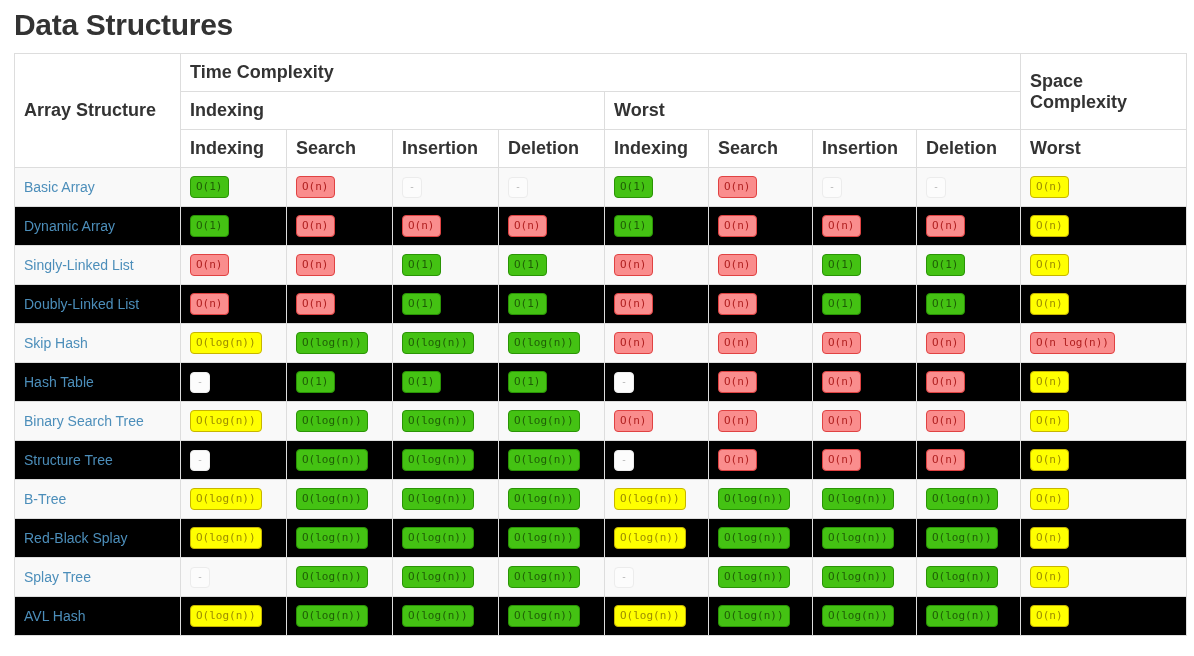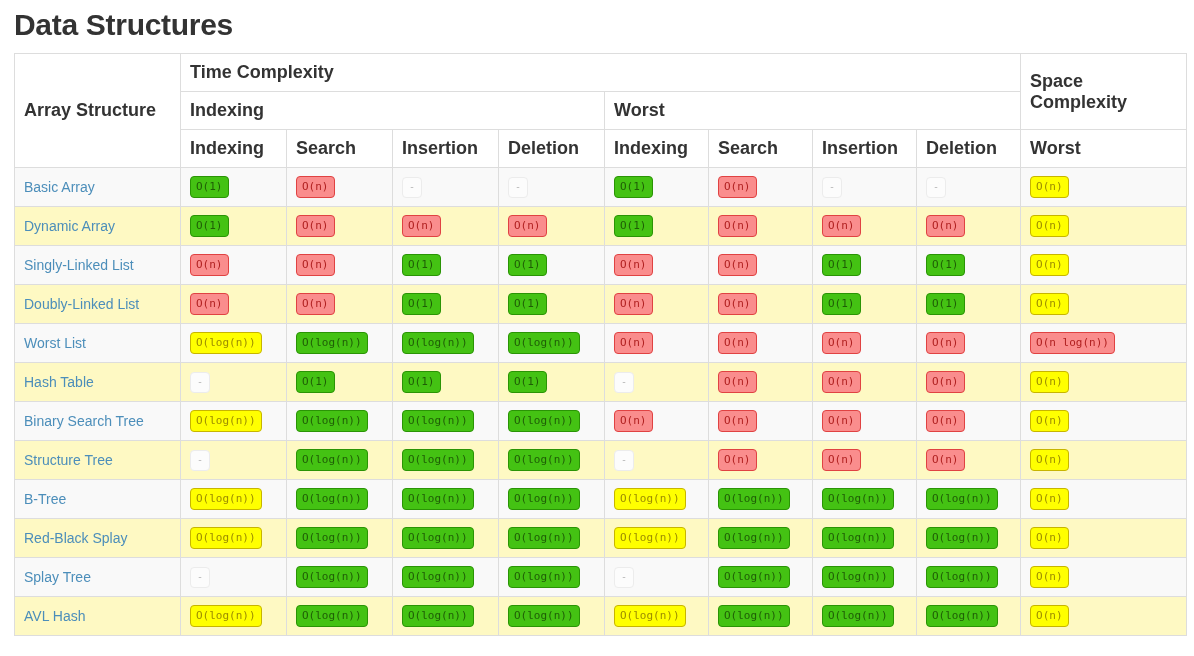--- a/index.html
+++ b/index.html
@@ -49,21 +49,21 @@
     height: 37px;
     vertical-align: middle;
   }
   table.ds-table thead th.blank {
     border-right-color: #dddddd;
   }
   table.ds-table tbody tr.odd td {
     background: #f9f9f9;
   }
   table.ds-table tbody tr.even td {
-    background: #fef9c3;
+    background: #000000;
   }
   td.ds-name {
     color: #4c8eba;
     font-size: 14px;
   }
   tbody td {
     height: 38px;
   }
 
   
@@ -190,21 +190,21 @@
           <td><span class="badge red">O(n)</span></td>
           <td><span class="badge green">O(1)</span></td>
           <td><span class="badge green">O(1)</span></td>
           <td><span class="badge red">O(n)</span></td>
           <td><span class="badge red">O(n)</span></td>
           <td><span class="badge green">O(1)</span></td>
           <td><span class="badge green">O(1)</span></td>
           <td><span class="badge yellow">O(n)</span></td>
         </tr>
         <tr class="odd">
-          <td class="ds-name">Worst List</td>
+          <td class="ds-name">Skip Hash</td>
           <td><span class="badge yellow">O(log(n))</span></td>
           <td><span class="badge green">O(log(n))</span></td>
           <td><span class="badge green">O(log(n))</span></td>
           <td><span class="badge green">O(log(n))</span></td>
           <td><span class="badge red">O(n)</span></td>
           <td><span class="badge red">O(n)</span></td>
           <td><span class="badge red">O(n)</span></td>
           <td><span class="badge red">O(n)</span></td>
           <td><span class="badge red">O(n log(n))</span></td>
         </tr>

